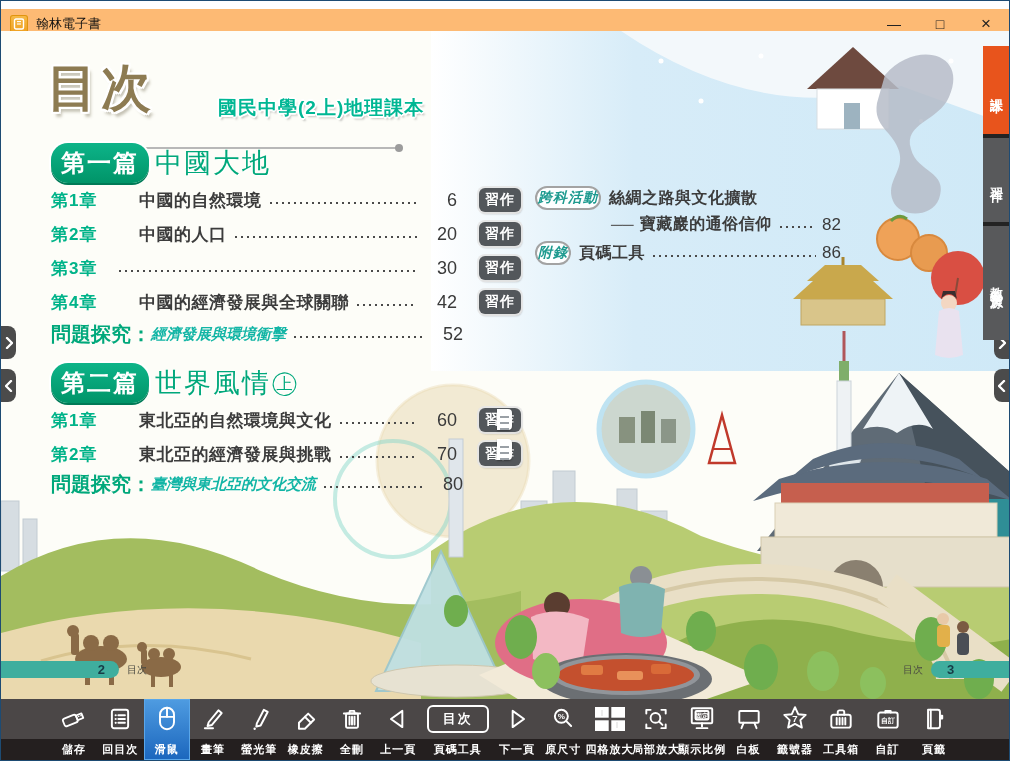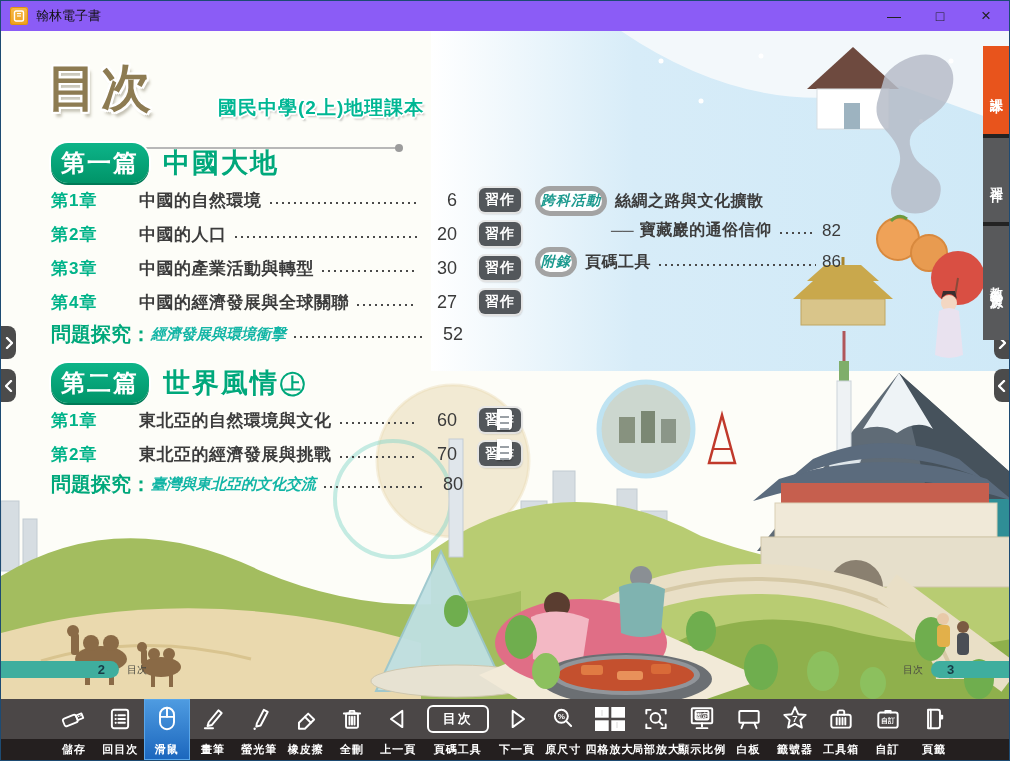--- a/index.html
+++ b/index.html
@@ -1,21 +1,21 @@
 <!DOCTYPE html>
 <html><head>
 <meta charset="utf-8">
 <style>
   * { margin:0; padding:0; box-sizing:border-box; }
   html,body { width:1010px; height:761px; overflow:hidden;
     font-family:"Liberation Sans","DejaVu Sans",sans-serif; background:#fff; }
   .window { position:absolute; inset:0; border:1px solid #1d4b73; background:#fff; }
 
   
-  .titlebar { position:absolute; top:0; left:0; right:0; height:30px; background:#8b5cf6;
+  .titlebar { position:absolute; top:8px; left:0; right:0; height:30px; background:#fdba74;
     display:flex; align-items:center; padding-left:9px; }
   .app-icon { width:18px; height:18px; border-radius:3px;
     background:linear-gradient(#f7bb4a,#efa01e); display:flex; align-items:center;
     justify-content:center; box-shadow:inset 0 0 0 1px #e09410; }
   .app-title { font-size:13px; color:#111; margin-left:8px; }
   .win-controls { margin-left:auto; display:flex; height:100%; }
   .win-btn { width:46px; height:100%; display:flex; align-items:center; justify-content:center;
     font-size:14px; color:#222; cursor:pointer; }
   .win-btn.close { font-size:17px; }
 
@@ -33,41 +33,41 @@
     text-shadow:-2px 0 #fff,2px 0 #fff,0 -2px #fff,0 2px #fff,-1px -1px #fff,1px -1px #fff,
       -1px 1px #fff,1px 1px #fff,2px 3px 2px rgba(60,60,60,.3); }
   .header-rule { position:absolute; left:55px; top:116px; width:340px; height:2px; background:#b8b8b8; }
   .header-rule::after { content:""; position:absolute; right:-7px; top:-3px; width:8px; height:8px;
     border-radius:50%; background:#9c9c9c; }
 
   .section-head { position:absolute; display:flex; align-items:center; }
   .section-pill { min-width:78px; padding:4px 10px; border-radius:17px; text-align:center;
     background:linear-gradient(#0db489,#009468); color:#fff; font-size:24px; font-weight:bold;
     letter-spacing:2px; box-shadow:0 2px 0 #007a57, 0 0 0 2px #fff; }
-  .section-title { margin-left:14px; font-size:27px; font-weight:bold; color:#00a87b;
+  .section-title { margin-left:6px; font-size:27px; font-weight:normal; color:#00a87b;
     letter-spacing:2px; text-shadow:1px 1px 0 #fff; }
 
   .toc-rows { position:absolute; left:50px; width:470px; }
   .toc-row { display:flex; align-items:center; height:34px; }
   .ch-num { width:60px; font-size:17px; font-weight:bold; color:#00b389; letter-spacing:1px; }
   .ch-title { margin-left:28px; font-size:17px; font-weight:bold; color:#3c3c3c; letter-spacing:.5px; }
   .dots { flex:1; height:14px; margin:4px 6px 0;
     background-image:radial-gradient(circle,#4a4a4a 1.2px,transparent 1.5px);
     background-size:6px 6px; background-repeat:repeat-x; background-position:0 60%; }
   .ch-page { width:34px; text-align:right; font-size:18px; color:#3a3a3a; }
   .wb-badge { margin-left:22px; font-size:14px; font-weight:bold; color:#fff; background:#53575b;
     border-radius:6px; padding:3px 6px; letter-spacing:1px;
     box-shadow:0 0 0 2px rgba(230,230,230,.9), 1px 2px 2px rgba(0,0,0,.25); cursor:pointer; }
   .inquiry-row { display:flex; align-items:center; height:26px; }
   .inq-label { font-size:20px; font-weight:bold; color:#00a87b; }
   .inq-title { font-size:15px; font-weight:bold; color:#12b5a5;font-style:italic; }
 
   .extras { position:absolute; left:534px; top:155px; width:306px; }
   .extra-row { display:flex; align-items:center; margin-bottom:4px; }
-  .extra-pill { border:5px solid #a3a3a3; border-radius:15px; background:rgba(255,255,255,.92);
+  .extra-pill { border:2px solid #a3a3a3; border-radius:15px; background:rgba(255,255,255,.92);
     color:#1d9a8f; font-style:italic; font-weight:bold; font-size:14px; padding:1px 1px;
     letter-spacing:1px; white-space:nowrap; }
   .extra-title { margin-left:8px; font-size:16px; font-weight:bold; color:#3c3c3c; letter-spacing:.5px; }
   .extra-sub { display:flex; align-items:center; margin:0 0 6px 76px; }
   .extra-dash { font-size:16px; color:#555; margin-right:4px; }
   .extra-page { font-size:17px; color:#3a3a3a; }
 
   
   .footer { position:absolute; display:flex; align-items:center; }
   .footer-pill { height:17px; background:#3fae9e; display:flex; align-items:center; }
@@ -299,30 +299,29 @@
       </div>
       <div class="toc-row">
         <span class="ch-num">第2章</span>
         <span class="ch-title">中國的人口</span>
         <span class="dots"></span>
         <span class="ch-page">20</span>
         <span class="wb-badge">習作</span>
       </div>
       <div class="toc-row">
         <span class="ch-num">第3章</span>
-        <span class="ch-title">中國的產業活動與轉型</span>
         <span class="dots"></span>
         <span class="ch-page">30</span>
         <span class="wb-badge">習作</span>
       </div>
       <div class="toc-row">
         <span class="ch-num">第4章</span>
         <span class="ch-title">中國的經濟發展與全球關聯</span>
         <span class="dots"></span>
-        <span class="ch-page">27</span>
+        <span class="ch-page">42</span>
         <span class="wb-badge">習作</span>
       </div>
     </div>
     <div class="toc-rows" style="top:290px; width:412px;">
       <div class="inquiry-row">
         <span class="inq-label">問題探究：</span>
         <span class="inq-title">經濟發展與環境衝擊</span>
         <span class="dots"></span>
         <span class="ch-page">52</span>
       </div>

